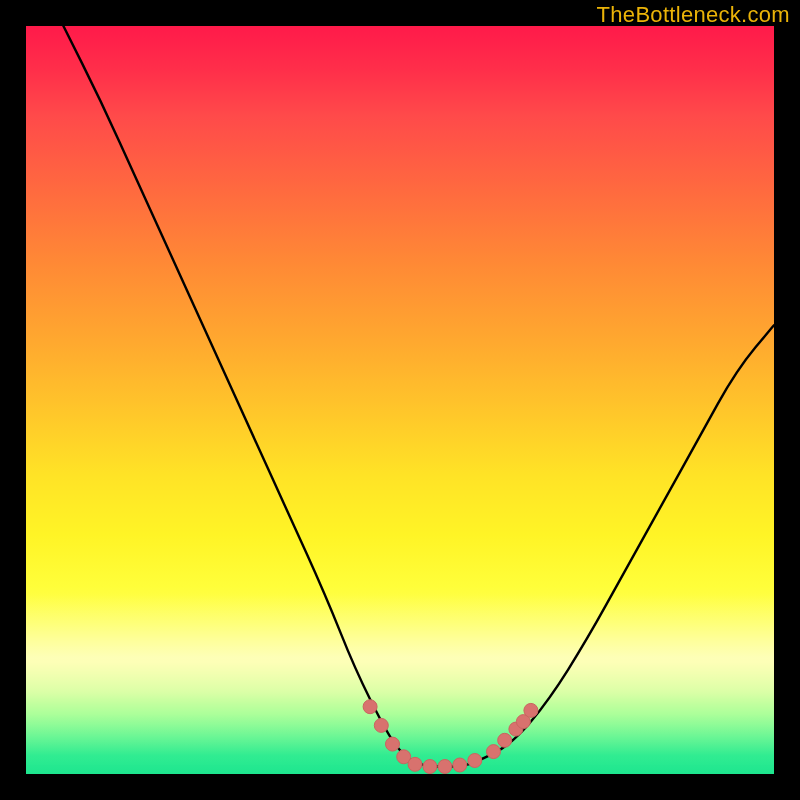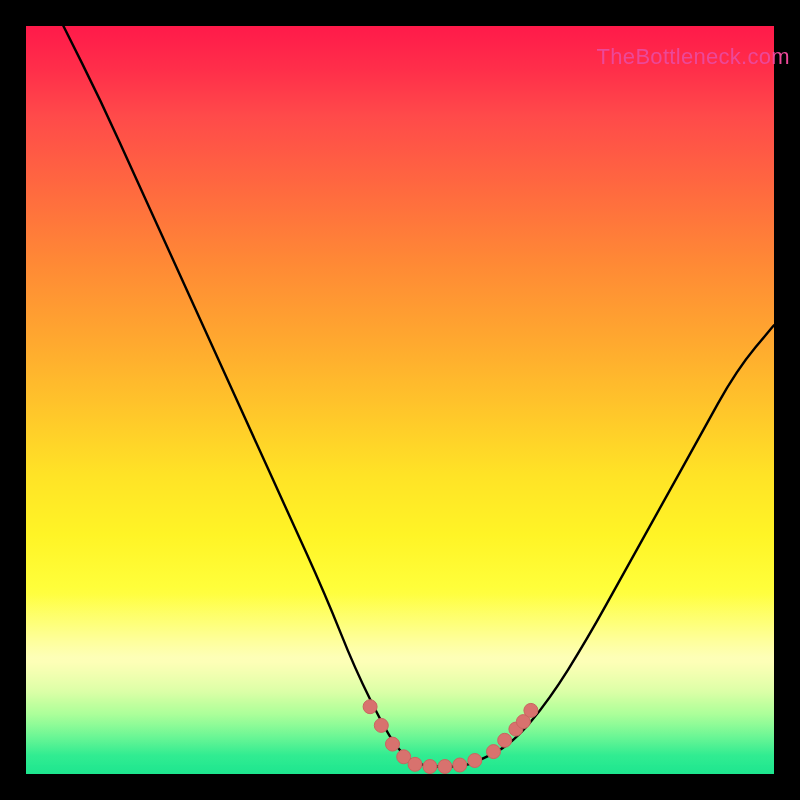--- a/index.html
+++ b/index.html
@@ -33,27 +33,26 @@
       #d0ff8c 89%,
       #9dff88 92%,
       #5cf58a 95%,
       #27eb8c 97.5%,
       #1de68f 100%);
   }
   .watermark {
     position: absolute;
     top: 2px;
     right: 10px;
-    color: #ec4899;
+    color: #eab308;
     font-size: 22px;
     font-weight: 500;
     letter-spacing: 0.3px;
     z-index: 30;
     user-select: none;
-    margin-top: 42px;
   }
   svg.curve {
     position: absolute;
     left: 0;
     top: 0;
     width: 748px;
     height: 748px;
     z-index: 10;
   }
   svg.markers {

